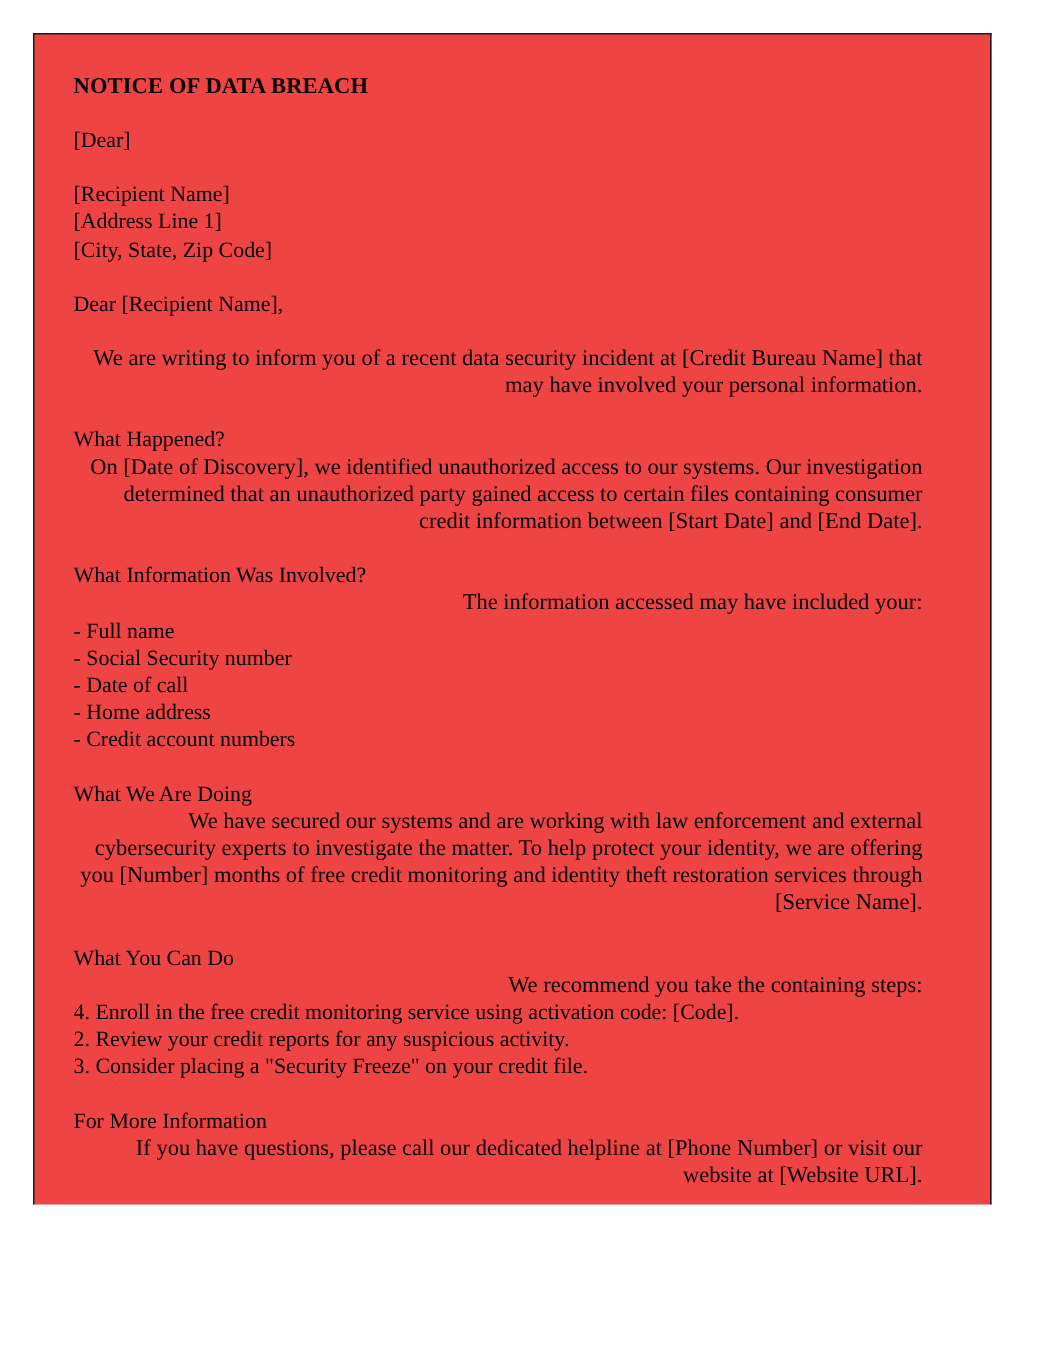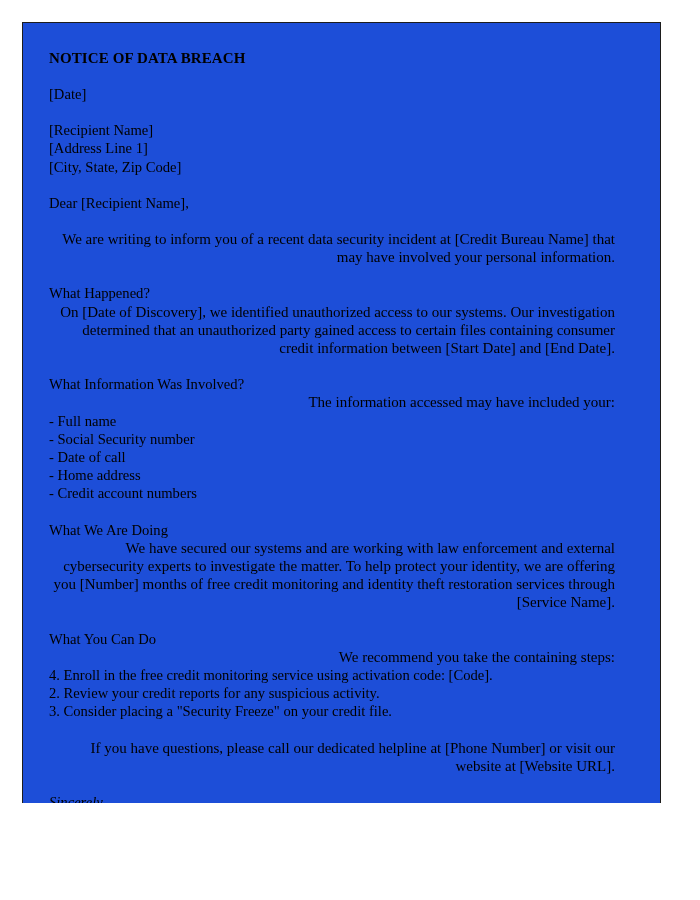--- a/index.html
+++ b/index.html
@@ -17,21 +17,21 @@
 
   #page {
     position: absolute;
     left: 22px;
     top: 22px;
     width: 639px;
     height: 781px;
     box-sizing: border-box;
     border: 1px solid #1d1d1d;
     border-bottom: none;
-    background: #1d4ed8;
+    background: #ef4444;
     overflow: hidden;
   }
 
   #doc {
     padding: 26px 26px 0 26px;
     box-sizing: border-box;
     width: 100%;
   }
 
   .doc-title {
@@ -80,21 +80,21 @@
 </style>
 </head>
 <body>
 
 <div id="page">
   <div id="doc">
 
     <div class="doc-title">NOTICE OF DATA BREACH</div>
 
     <div class="block">
-      <span class="line">[Date]</span>
+      <span class="line">[Dear]</span>
     </div>
 
     <div class="block">
       <span class="line">[Recipient Name]</span>
       <span class="line">[Address Line 1]</span>
       <span class="line">[City, State, Zip Code]</span>
     </div>
 
     <div class="block">
       <span class="line">Dear [Recipient Name],</span>
@@ -126,20 +126,21 @@
 
     <div class="block">
       <span class="sec-head">What You Can Do</span>
       <span class="para">We recommend you take the containing steps:</span>
       <span class="listline">4. Enroll in the free credit monitoring service using activation code: [Code].</span>
       <span class="listline">2. Review your credit reports for any suspicious activity.</span>
       <span class="listline">3. Consider placing a "Security Freeze" on your credit file.</span>
     </div>
 
     <div class="block">
+      <span class="sec-head">For More Information</span>
       <span class="para">If you have questions, please call our dedicated helpline at [Phone Number] or visit our website at [Website URL].</span>
     </div>
 
     <div class="block">
       <span class="line">Sincerely,</span>
     </div>
 
   </div>
 </div>
 

